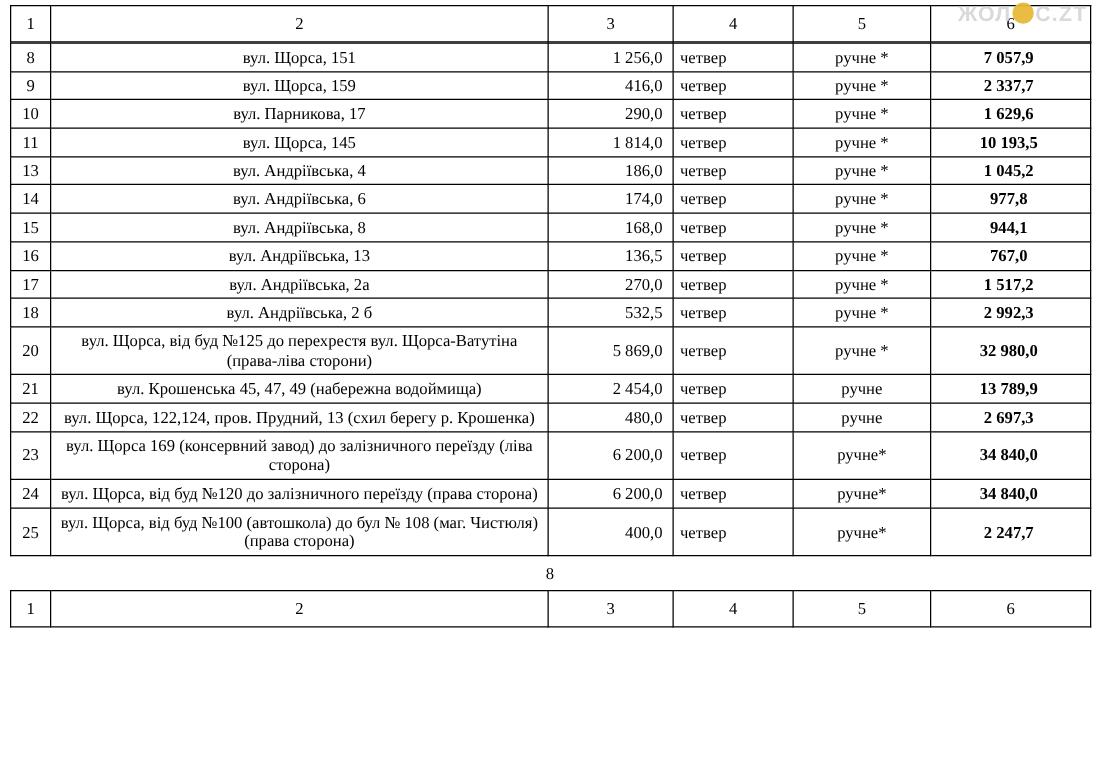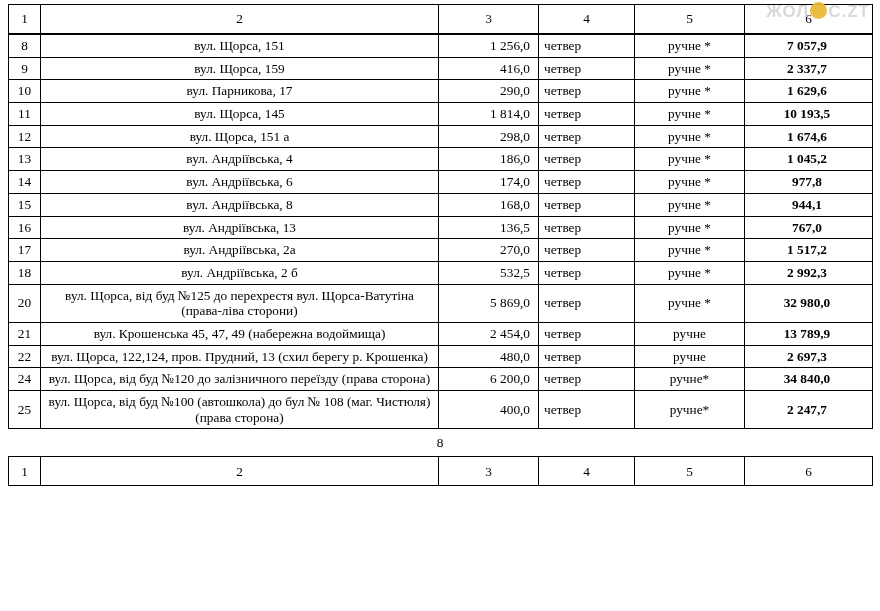--- a/index.html
+++ b/index.html
@@ -151,28 +151,20 @@
         </tr>
         <tr>
           <td class="col-num">11</td>
           <td class="col-addr">вул. Щорса, 145</td>
           <td class="col-area">1 814,0</td>
           <td class="col-day">четвер</td>
           <td class="col-mode">ручне *</td>
           <td class="col-sum">10 193,5</td>
         </tr>
         <tr>
-          <td class="col-num">12</td>
-          <td class="col-addr">вул. Щорса, 151 а</td>
-          <td class="col-area">298,0</td>
-          <td class="col-day">четвер</td>
-          <td class="col-mode">ручне *</td>
-          <td class="col-sum">1 674,6</td>
-        </tr>
-        <tr>
           <td class="col-num">13</td>
           <td class="col-addr">вул. Андріївська, 4</td>
           <td class="col-area">186,0</td>
           <td class="col-day">четвер</td>
           <td class="col-mode">ручне *</td>
           <td class="col-sum">1 045,2</td>
         </tr>
         <tr>
           <td class="col-num">14</td>
           <td class="col-addr">вул. Андріївська, 6</td>
@@ -229,20 +221,28 @@
           <td class="col-mode">ручне</td>
           <td class="col-sum">13 789,9</td>
         </tr>
         <tr>
           <td class="col-num">22</td>
           <td class="col-addr">вул. Щорса, 122,124,  пров. Прудний, 13 (схил берегу р. Крошенка)</td>
           <td class="col-area">480,0</td>
           <td class="col-day">четвер</td>
           <td class="col-mode">ручне</td>
           <td class="col-sum">2 697,3</td>
+        </tr>
+        <tr>
+          <td class="col-num">23</td>
+          <td class="col-addr">вул. Щорса 169 (консервний завод) до залізничного переїзду (ліва сторона)</td>
+          <td class="col-area">6 200,0</td>
+          <td class="col-day">четвер</td>
+          <td class="col-mode">ручне*</td>
+          <td class="col-sum">34 840,0</td>
         </tr>
         <tr>
           <td class="col-num">24</td>
           <td class="col-addr">вул. Щорса, від буд №120 до залізничного переїзду (права сторона)</td>
           <td class="col-area">6 200,0</td>
           <td class="col-day">четвер</td>
           <td class="col-mode">ручне*</td>
           <td class="col-sum">34 840,0</td>
         </tr>
         <tr>

